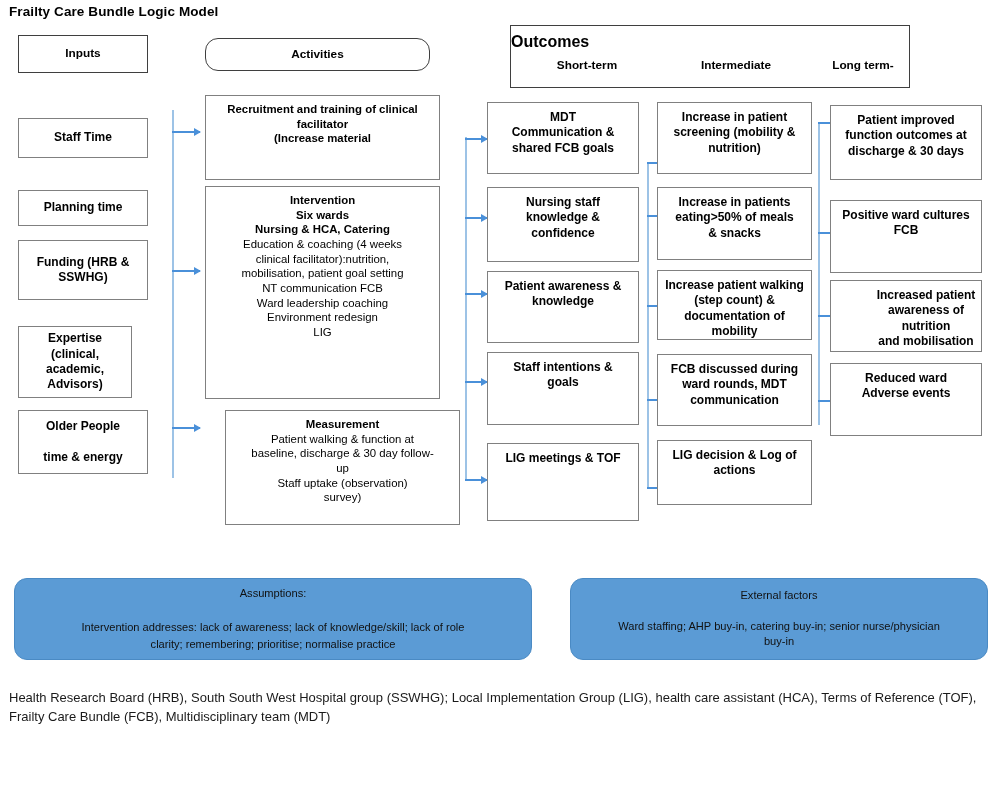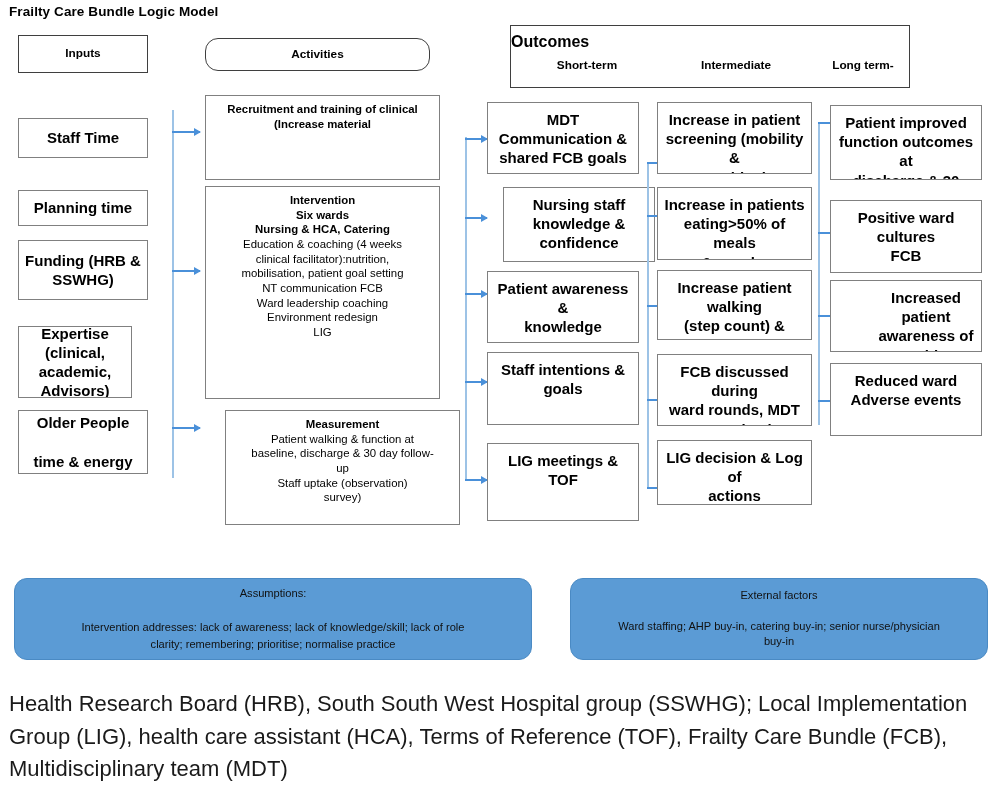--- a/index.html
+++ b/index.html
@@ -27,21 +27,21 @@
     box-sizing:border-box;
     border:1.3px solid #808080;
     background:#ffffff;
     display:flex;
     justify-content:center;
     text-align:center;
     overflow:hidden;
   }
   .box.dark{border:1.6px solid #3f3f3f;}
   .box .txt{
-    font-size:15px;
+    font-size:12px;
     font-weight:bold;
     line-height:1.28;
     padding:0 4px;
     white-space:pre-line;
   }
   .box.hdr{align-items:center;}
   .box.hdr .txt{font-size:11.8px;}
   .box.top{align-items:flex-start;}
   .box.top .txt{padding-top:7px;}
   .box.mid{align-items:center;}
@@ -103,21 +103,21 @@
   .panel .ptxt{
     font-size:11.1px;line-height:1.55;font-weight:normal;
     padding:0 14px;white-space:pre-line;color:#111;
   }
   .panel .ptitle{display:block;}
   .panel .pbody{display:block;}
 
   
   .legend{
     position:absolute;left:9px;top:688px;width:980px;
-    font-size:22px;line-height:1.48;
+    font-size:13px;line-height:1.48;
     font-weight:normal;
     color:#1a1a1a;
   }
 </style>
 </head>
 <body>
 
 <div class="canvas">
 
   <div class="title">
@@ -163,20 +163,21 @@
   </div>
 
   <div class="spine" style="left:172px;top:110px;height:368px;"></div>
   <div class="arrow" style="left:172px;top:131px;width:28px;"></div>
   <div class="arrow" style="left:172px;top:270px;width:28px;"></div>
   <div class="arrow" style="left:172px;top:427px;width:28px;"></div>
 
   <div class="box top" style="left:205px;top:95px;width:235px;height:85px;">
     <div class="rich">
       <span class="b">Recruitment and training of clinical</span>
+      <span class="b">facilitator</span>
       <span class="b">(Increase material</span>
     </div>
   </div>
 
   <div class="box top" style="left:205px;top:186px;width:235px;height:213px;">
     <div class="rich">
       <span class="b">Intervention</span>
       <span class="b">Six wards</span>
       <span class="b">Nursing &amp; HCA, Catering</span>
       <span class="n">Education &amp; coaching  (4 weeks</span>
@@ -205,21 +206,21 @@
   <div class="arrow" style="left:465px;top:217px;width:22px;"></div>
   <div class="arrow" style="left:465px;top:293px;width:22px;"></div>
   <div class="arrow" style="left:465px;top:381px;width:22px;"></div>
   <div class="arrow" style="left:465px;top:479px;width:22px;"></div>
 
   <div class="box top" style="left:487px;top:102px;width:152px;height:72px;">
     <div class="txt">MDT
 Communication &amp;
 shared  FCB goals</div>
   </div>
-  <div class="box top" style="left:487px;top:187px;width:152px;height:75px;margin-left:16px;">
+  <div class="box top" style="left:487px;top:187px;width:152px;height:75px;">
     <div class="txt">Nursing staff
 knowledge &amp;
 confidence</div>
   </div>
   <div class="box top" style="left:487px;top:271px;width:152px;height:72px;">
     <div class="txt">Patient awareness &amp;
 knowledge</div>
   </div>
   <div class="box top" style="left:487px;top:352px;width:152px;height:73px;">
     <div class="txt">Staff intentions &amp;

